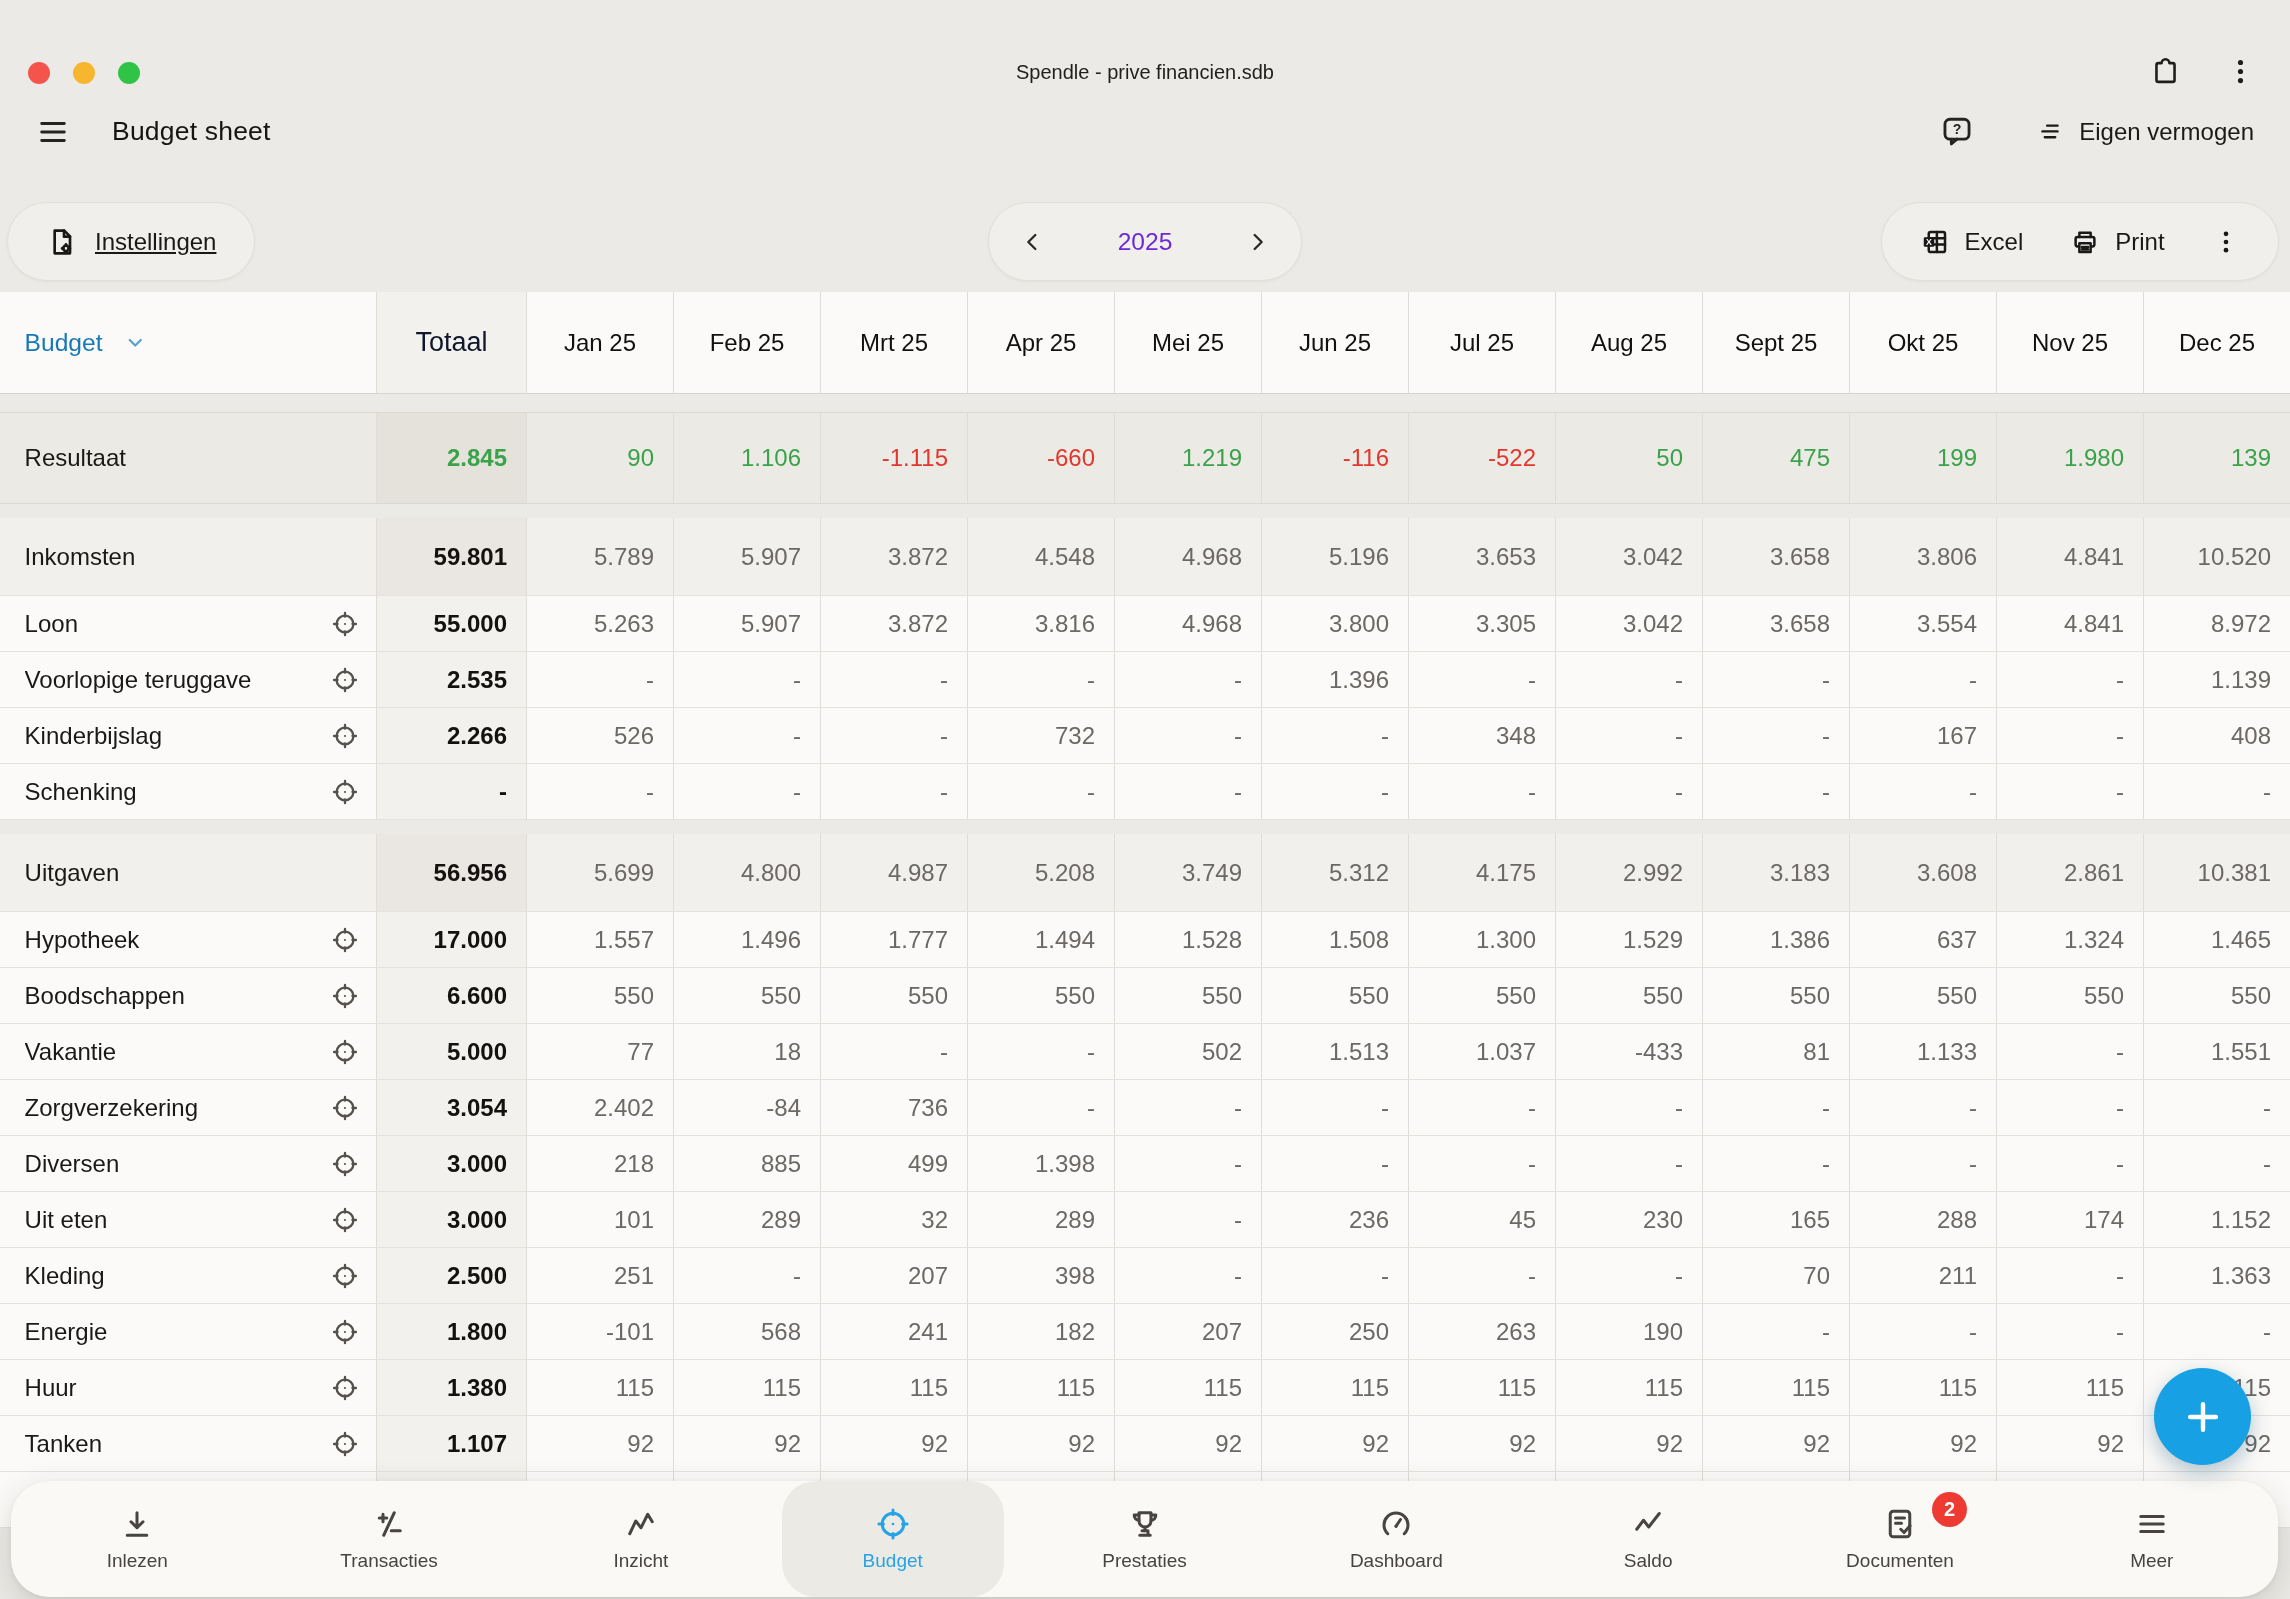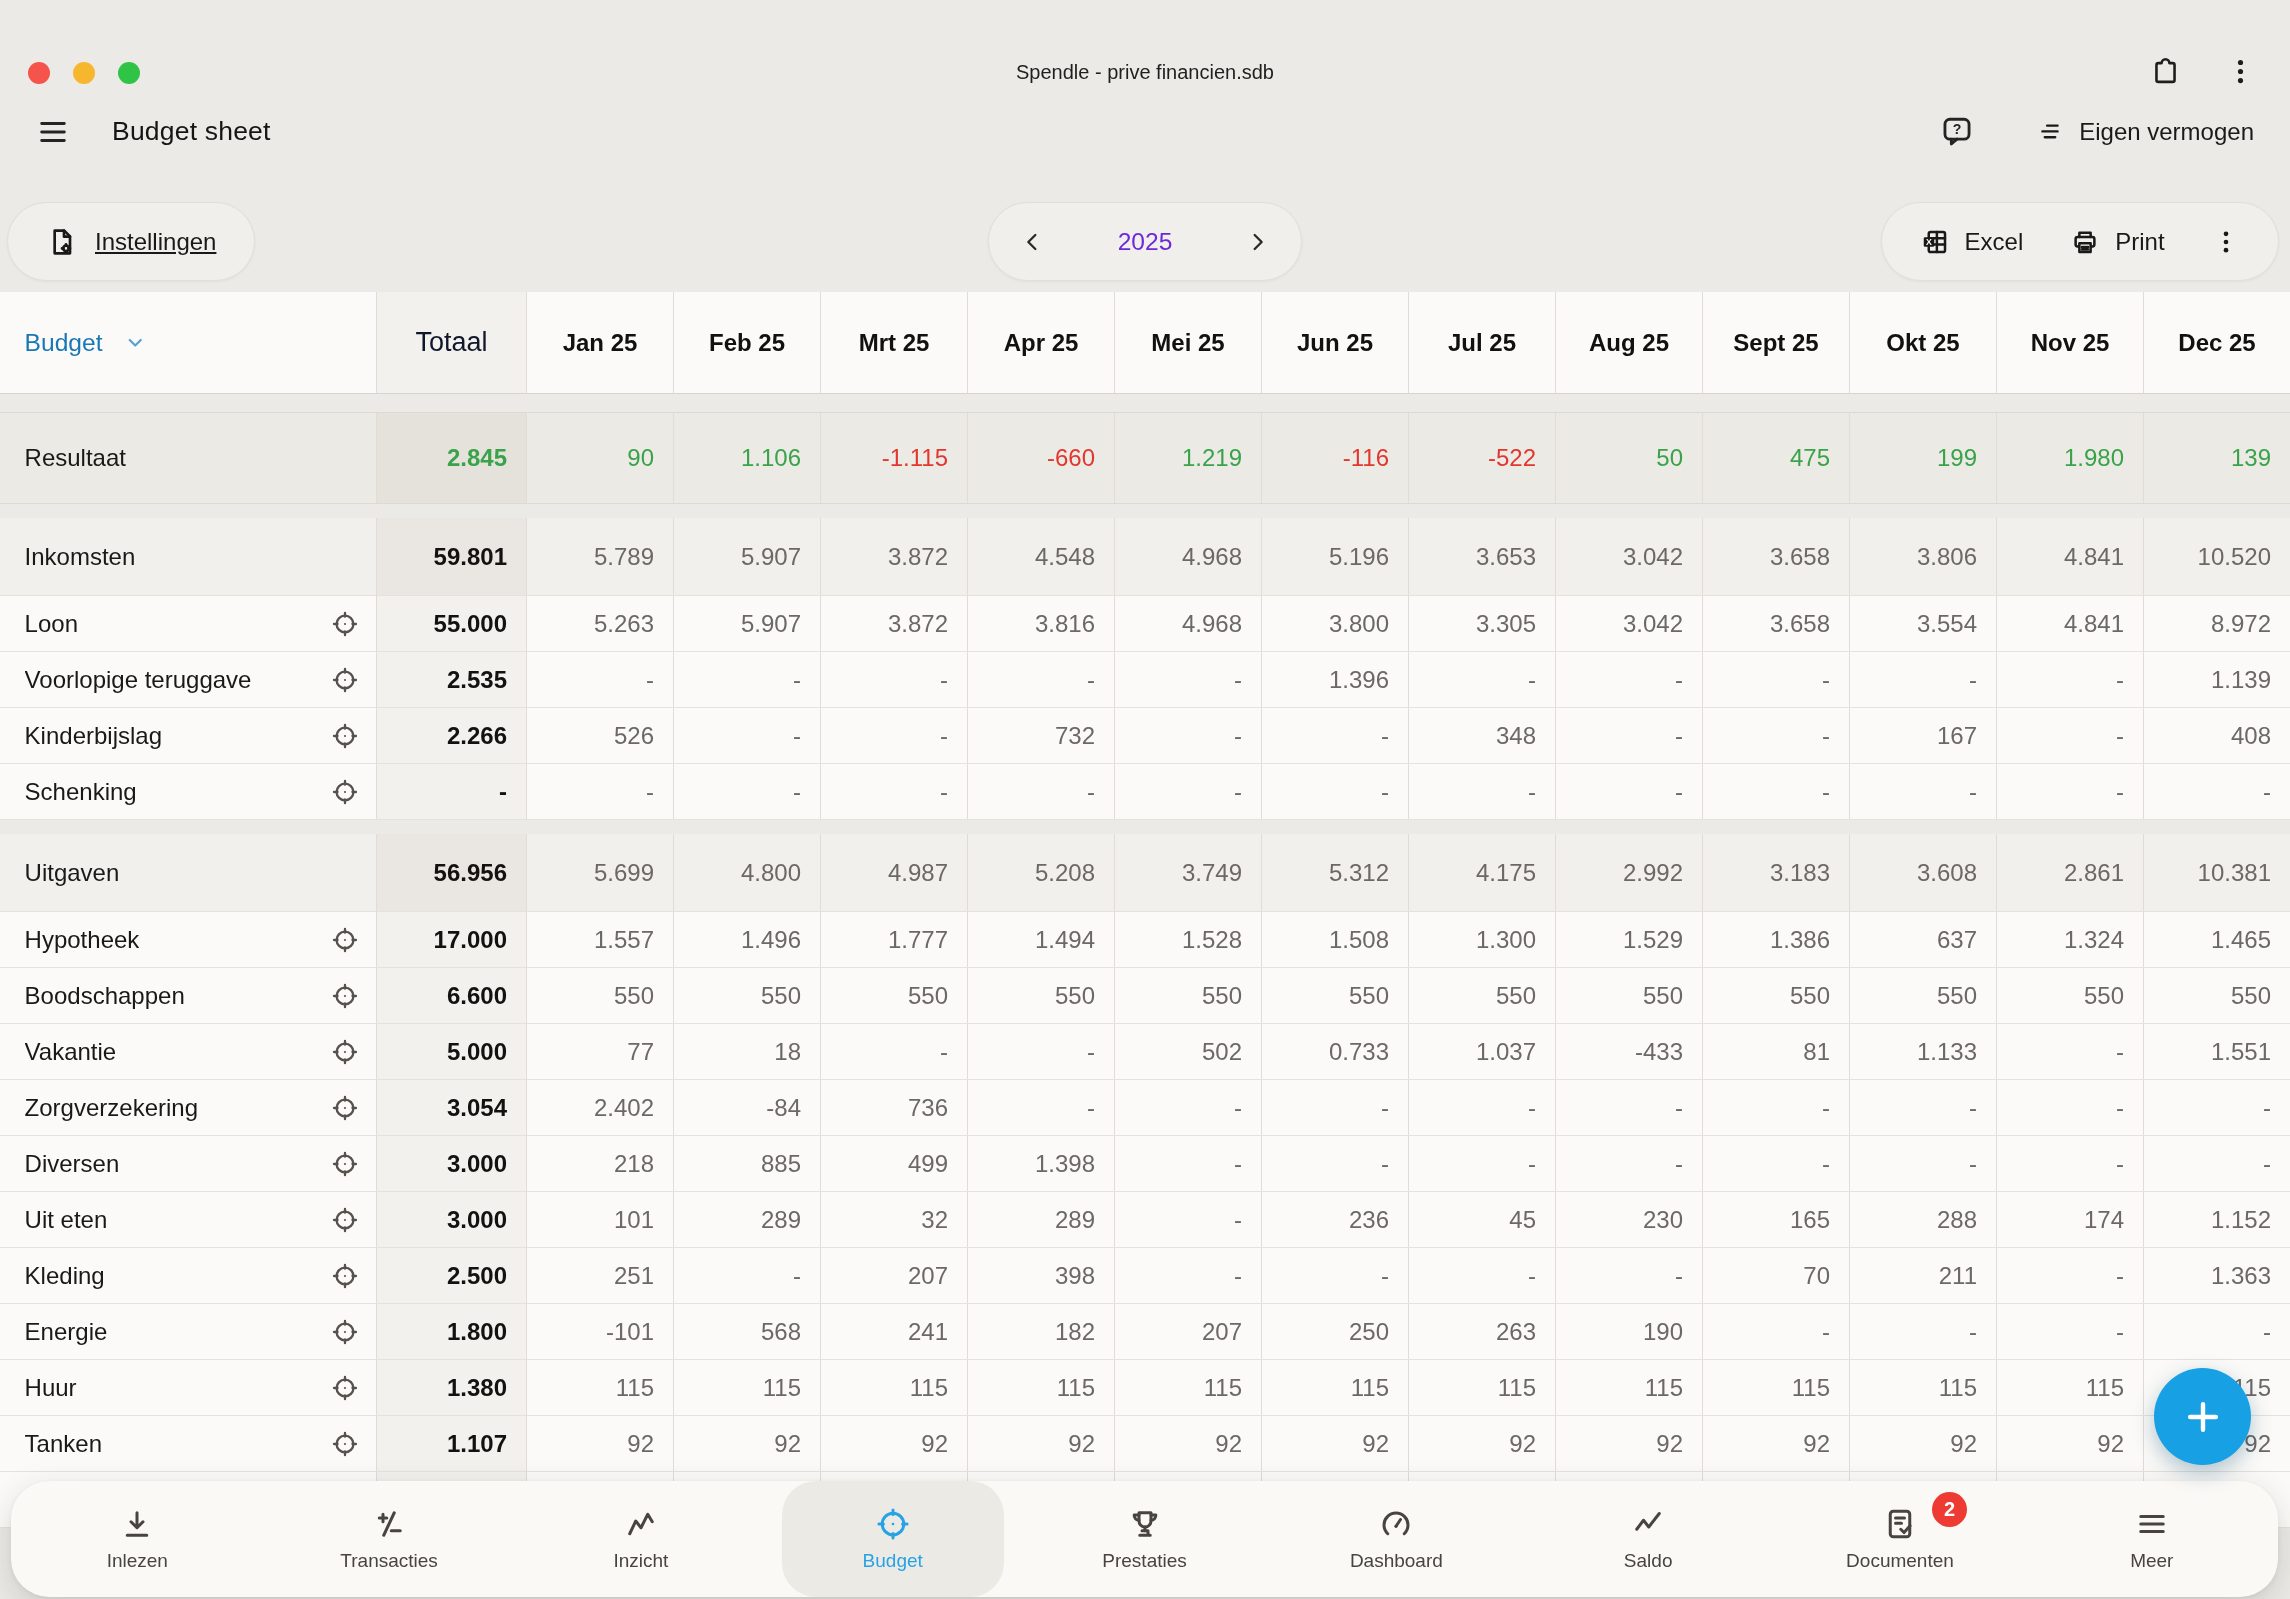--- a/index.html
+++ b/index.html
@@ -58,21 +58,21 @@
   .td:last-child{border-right:none;}
   .c-label{width:377px;flex:none;padding-left:24.6px;padding-right:17px;}
   .c-total{width:150px;flex:none;background:rgba(96,82,62,0.05);}
   .c-m{flex:1 1 0;}
   .thead{height:102px;border-bottom:0.9px solid #D8D5D0;}
   .hlabel{gap:19px;}
   .bname{font-size:24.6px;color:var(--blue);}
   .bchev{width:26.5px;height:26.5px;display:inline-block;color:#5AA0D3;}
   .bchev svg{width:100%;height:100%;}
   .h-tot{justify-content:center;font-size:27px;color:#0f172a;}
-  .h-month{justify-content:center;font-size:24px;font-weight:700;color:#121110;}
+  .h-month{justify-content:center;font-size:24px;font-weight:400;color:#121110;}
   .result{height:92px;background:var(--resultbg);margin-top:18px;border-top:0.9px solid #DCD9D4;border-bottom:0.9px solid #DCD9D4;}
   .section{height:78px;background:var(--sectionbg);}
   .item{height:56px;}
   .gap{height:14px;flex:none;background:var(--bg);}
   .rl{justify-content:space-between;}
   .rlabel{font-size:24px;color:var(--ink);white-space:nowrap;overflow:hidden;}
   .ticn{width:28px;height:28px;display:inline-block;color:#55524E;flex:none;}
   .ticn svg{width:100%;height:100%;}
   .tot{justify-content:flex-end;padding-right:19px;font-weight:700;font-size:24px;color:#141210;}
   .num{justify-content:flex-end;padding-right:19px;font-size:24px;color:var(--gray);}
@@ -686,21 +686,21 @@
       <div class="td c-m num">
         <span>-</span>
       </div>
       <div class="td c-m num">
         <span>-</span>
       </div>
       <div class="td c-m num">
         <span>502</span>
       </div>
       <div class="td c-m num">
-        <span>0.733</span>
+        <span>1.513</span>
       </div>
       <div class="td c-m num">
         <span>1.037</span>
       </div>
       <div class="td c-m num">
         <span>-433</span>
       </div>
       <div class="td c-m num">
         <span>81</span>
       </div>

